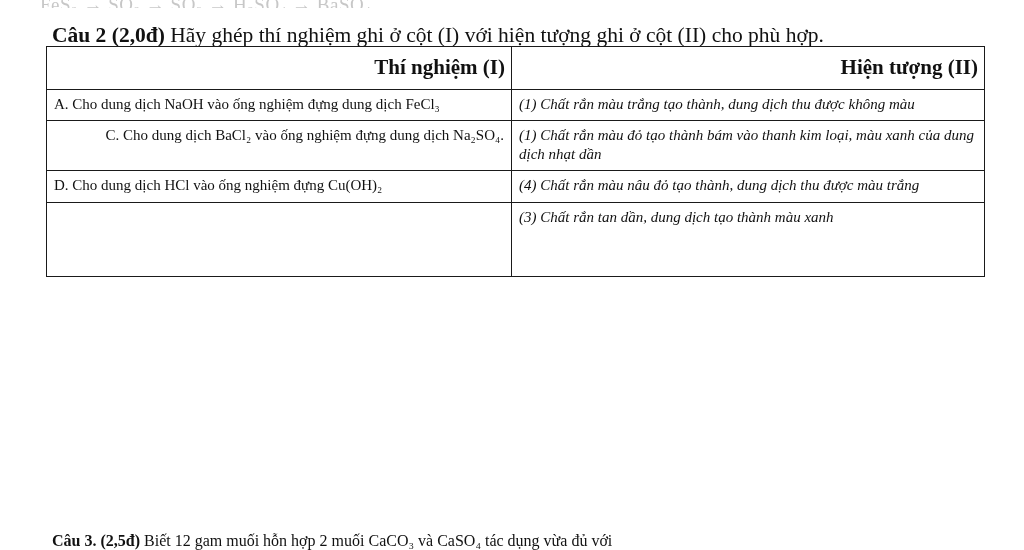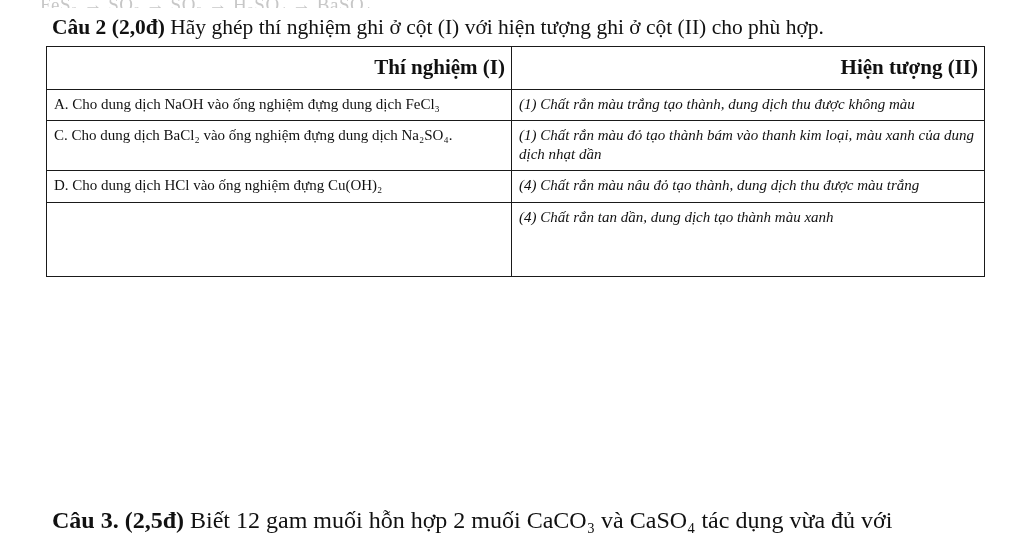--- a/index.html
+++ b/index.html
@@ -29,21 +29,21 @@
     height: 14px;
     overflow: hidden;
     color: #9a9a9a;
     font-size: 19px;
     letter-spacing: 0.5px;
     white-space: nowrap;
     opacity: 0.55;
   }
   .q-line {
     position: absolute;
-    top: 14px;
+    top: 22px;
     left: 52px;
     right: 30px;
     font-size: 21.5px;
     line-height: 1.25;
     white-space: nowrap;
   }
   .q-line b {
     font-weight: bold;
   }
   table.match {
@@ -70,27 +70,27 @@
   }
   col.c1 { width: 465px; }
   col.c2 { width: 473px; }
   .cell-left { padding-left: 9px; }
   .cell-right { padding-left: 9px; font-style: italic; }
   .row-empty td { height: 62px; }
   .bottom-line {
     position: absolute;
     left: 52px;
     right: 30px;
-    bottom: 15px;
-    font-size: 24px;
+    bottom: 0;
+    font-size: 16px;
     line-height: 1.2;
     white-space: nowrap;
   }
   .bottom-line b { font-weight: bold; }
-  .vmid { vertical-align: middle; }
+  .vmid { vertical-align: middle; text-align: right; }
 </style>
 </head>
 <body>
 
 <div class="page">
 
   <div class="cut-line">FeS₂ → SO₂ → SO₃ → H₂SO₄ → BaSO₄</div>
 
   <div class="q-line">
     <b>Câu 2 (2,0đ)</b><span> Hãy ghép thí nghiệm ghi ở cột (I) với hiện tượng ghi ở cột (II) cho phù hợp.</span>
@@ -115,21 +115,21 @@
       <tr>
         <td class="cell-left vmid">C. Cho dung dịch BaCl₂ vào ống nghiệm đựng dung dịch Na₂SO₄.</td>
         <td class="cell-right">(1) Chất rắn màu đỏ tạo thành bám vào thanh kim loại, màu xanh của dung dịch nhạt dần</td>
       </tr>
       <tr>
         <td class="cell-left">D. Cho dung dịch HCl vào ống nghiệm đựng Cu(OH)₂</td>
         <td class="cell-right">(4) Chất rắn màu nâu đỏ tạo thành, dung dịch thu được màu trắng</td>
       </tr>
       <tr class="row-empty">
         <td class="cell-left"></td>
-        <td class="cell-right">(4) Chất rắn tan dần, dung dịch tạo thành màu xanh</td>
+        <td class="cell-right">(3) Chất rắn tan dần, dung dịch tạo thành màu xanh</td>
       </tr>
     </tbody>
   </table>
 
   <div class="bottom-line">
     <b>Câu 3. (2,5đ)</b><span> Biết 12 gam muối hỗn hợp 2 muối CaCO₃ và CaSO₄ tác dụng vừa đủ với</span>
   </div>
 
 </div>
 

